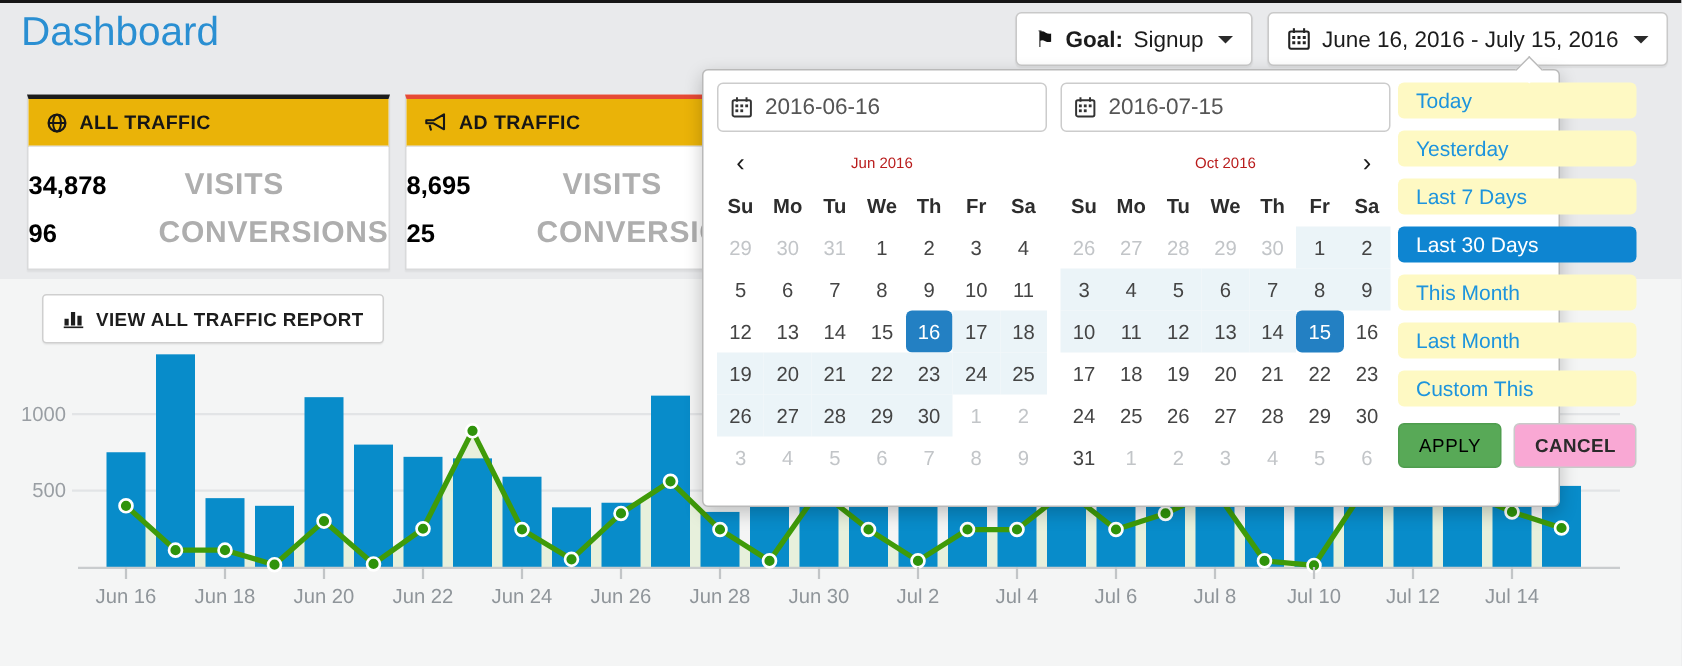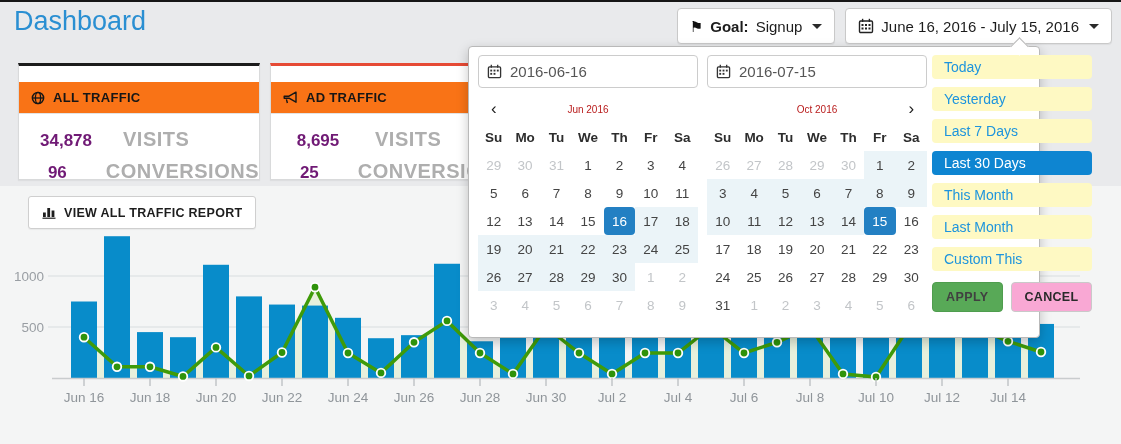--- a/index.html
+++ b/index.html
@@ -15,26 +15,26 @@
         box-shadow:0 1px 1px rgba(0,0,0,.06);box-sizing:border-box;}
   .hbtn b{font-weight:bold;}
   .caret{width:0;height:0;border-left:5px solid transparent;border-right:5px solid transparent;
          border-top:5px solid #2a2a2a;margin-left:3px;}
   .flag-glyph{font-size:15px;line-height:1;color:#111;}
 
   
   .card{position:absolute;top:63px;width:242px;height:117px;background:#fff;
         border:1px solid #d9dadb;border-top:3px solid #000;box-shadow:0 1px 1px rgba(0,0,0,.05);
         box-sizing:border-box;z-index:5;}
-  .card-header{background:#f97316;border-bottom:1px solid #e3e3e3;padding:8px 12px;
+  .card-header{background:#eab308;border-bottom:1px solid #e3e3e3;padding:8px 12px;
                font-weight:bold;font-size:13px;color:#161616;display:flex;align-items:center;gap:8px;
-               letter-spacing:.3px;margin-top:16px;}
+               letter-spacing:.3px;}
   .card-body{padding:14px 0 0 0;}
   .stat{display:flex;align-items:baseline;margin-bottom:9px;}
-  .stat-value{width:94px;text-align:center;font-weight:bold;font-size:17px;color:#701a75;}
+  .stat-value{width:94px;text-align:left;font-weight:bold;font-size:17px;color:#000000;}
   .stat-label{margin-left:10px;font-weight:bold;font-size:20px;color:#aeaeae;letter-spacing:.5px;}
 
   
   .chart-zone{position:absolute;left:0;top:186px;width:1121px;height:258px;background:#f4f5f5;z-index:0;}
   .view-btn{position:absolute;left:28px;top:196px;height:31px;background:#fff;border:1px solid #cfcfcf;
             border-radius:3px;display:flex;align-items:center;gap:8px;padding:0 13px;
             font-weight:bold;font-size:12.5px;color:#1d1d1d;letter-spacing:.3px;cursor:pointer;z-index:6;
             box-shadow:0 1px 1px rgba(0,0,0,.05);}
   #chart-svg{position:absolute;left:0;top:225px;z-index:2;}
 
@@ -58,21 +58,21 @@
   tr.wd th{font-weight:bold;color:#2d2d2d;font-size:13.5px;}
   td.day{cursor:pointer;}
   td.off{color:#c2c5c8;}
   td.inr{background:#ebf4f8;}
   td.act{background:#2380c3;color:#fff;border-radius:4px;}
   .drp-ranges{width:176px;padding:8px 9px 8px 5px;box-sizing:border-box;}
   .range-item{background:#fef9c3;border-radius:4px;color:#1d94dd;font-size:14px;
               padding:4px 12px;margin-bottom:8px;cursor:pointer;}
   .range-item.selected{background:#0e85d1;color:#fff;}
   .drp-buttons{display:flex;gap:8px;margin-top:11px;}
-  .btn-apply{background:#58a957;border:1px solid #4f9d4e;color:#404040;font-weight:bold;font-size:12.5px;
+  .btn-apply{background:#58a957;border:1px solid #4f9d4e;color:#000000;font-weight:normal;font-size:12.5px;
              padding:7px 13px;border-radius:4px;letter-spacing:.4px;cursor:pointer;
              font-family:"Liberation Sans",sans-serif;}
   .btn-cancel{background:#f9a8d4;border:1px solid #c9c9c9;color:#2a2a2a;font-weight:bold;font-size:12.5px;
              padding:7px 13px;border-radius:4px;letter-spacing:.3px;cursor:pointer;
              font-family:"Liberation Sans",sans-serif;}
 </style>
 </head>
 <body>
 
 <div class="top-strip"></div>

